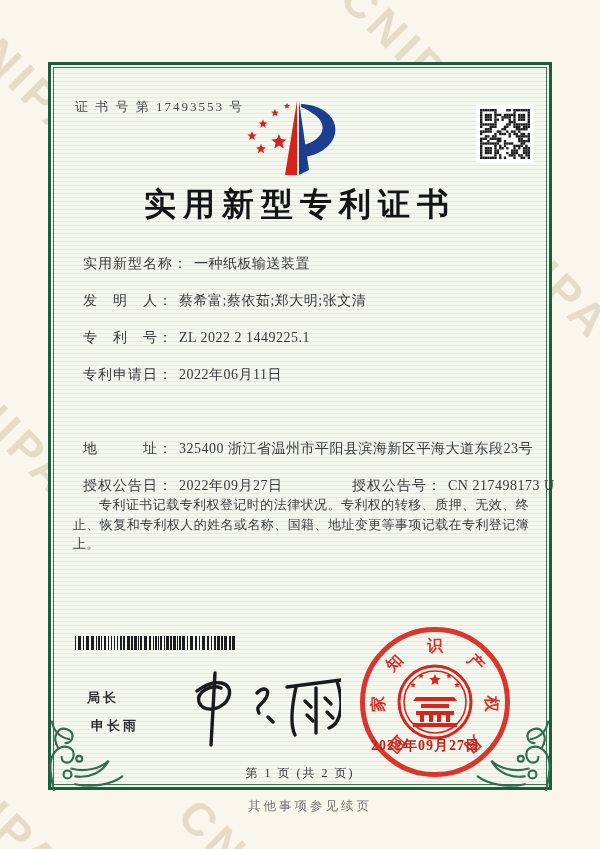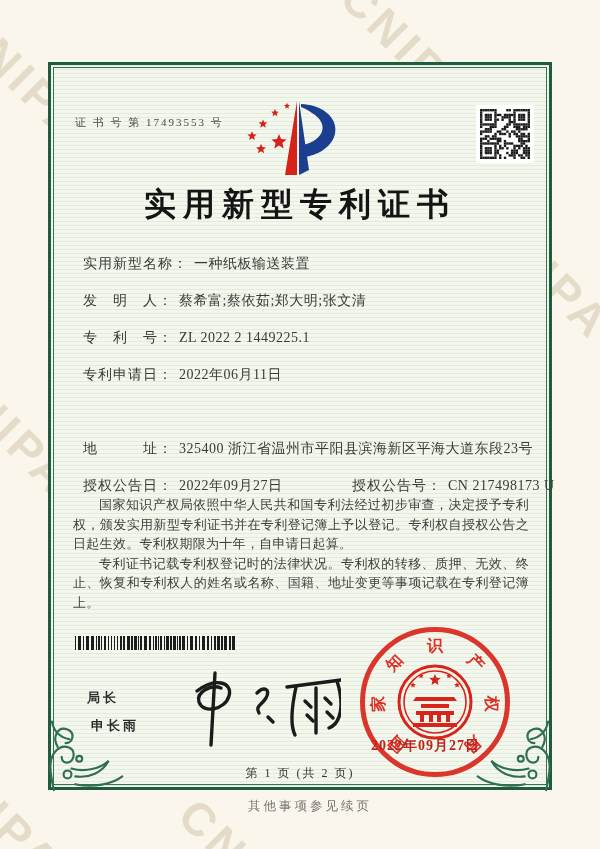--- a/index.html
+++ b/index.html
@@ -19,21 +19,21 @@
   .frame {
     position:absolute; z-index:1; left:48px; top:62px;
     width:498px; height:722px;
     border:3px solid #1e5c3d;
     background-color:#f4f7ee;
     background-image:repeating-linear-gradient(180deg,
       rgba(140,175,130,0.17) 0px, rgba(140,175,130,0.17) 1px,
       rgba(255,255,255,0) 1px, rgba(255,255,255,0) 4px);
   }
   .frame-inner { position:absolute; inset:2px; border:1px solid #37714f; pointer-events:none; }
-  .cert-no { position:absolute; left:24px; top:50px; font-size:11px; letter-spacing:2px; color:#4a4a4a; }
+  .cert-no { position:absolute; left:24px; top:33px; font-size:13px; letter-spacing:2px; color:#4a4a4a; }
   .logo { position:absolute; left:194px; top:32px; width:104px; height:84px; }
   .qr { position:absolute; left:425px; top:40px; width:58px; height:58px; }
   .title {
     position:absolute; left:0; right:0; top:118px; text-align:center;
     font-size:32px; font-weight:bold; letter-spacing:7px; color:#141414;font-family:Liberation Serif, serif;
   }
   .field-row { position:absolute; left:32px; right:20px; font-size:14px; color:#3a3a3a; white-space:nowrap; }
   .flabel { letter-spacing:1px; }
   .fvalue { margin-left:6px; letter-spacing:0.5px; }
   .grant-no { position:absolute; left:269px; top:0; }
@@ -357,21 +357,20 @@
     </div>
 
     <div class="field-row" style="top:412px">
       <span class="flabel">授权公告日：</span><span class="fvalue">2022年09月27日</span>
       <span class="grant-no">
         <span class="flabel">授权公告号：</span><span class="fvalue">CN 217498173 U</span>
       </span>
     </div>
 
     <div class="paras">
-      <p>国家知识产权局依照中华人民共和国专利法经过初步审查，决定授予专利权，颁发实用新型专利证书并在专利登记簿上予以登记。专利权自授权公告之日起生效。专利权期限为十年，自申请日起算。</p>
       <p>专利证书记载专利权登记时的法律状况。专利权的转移、质押、无效、终止、恢复和专利权人的姓名或名称、国籍、地址变更等事项记载在专利登记簿上。</p>
     </div>
 
     <svg class="barcode" viewBox="0 0 164 16" id="barcode-svg">
         <rect x="0" y="1" width="1" height="14" fill="#1c1c1c"></rect>
         <rect x="3" y="1" width="3" height="14" fill="#1c1c1c"></rect>
         <rect x="8" y="1" width="1" height="14" fill="#1c1c1c"></rect>
         <rect x="11" y="1" width="3" height="14" fill="#1c1c1c"></rect>
         <rect x="16" y="1" width="3" height="14" fill="#1c1c1c"></rect>
         <rect x="21" y="1" width="1" height="14" fill="#1c1c1c"></rect>

